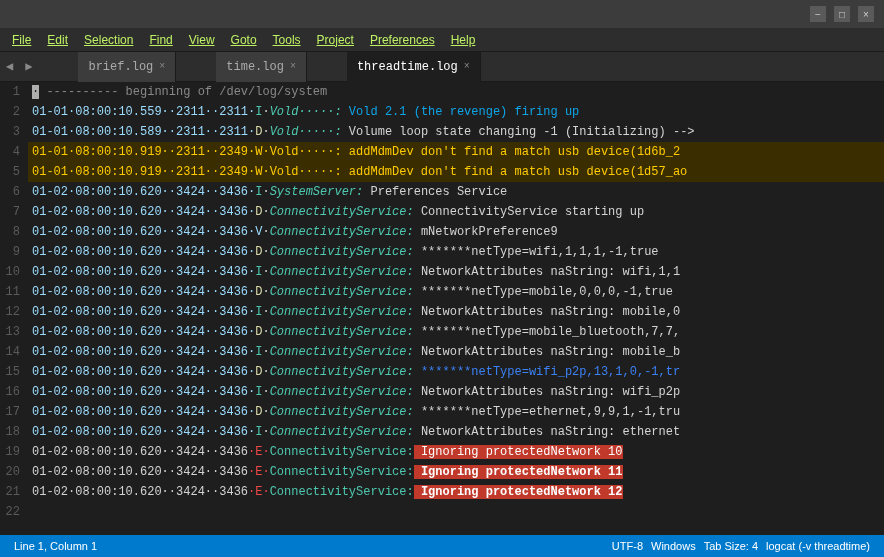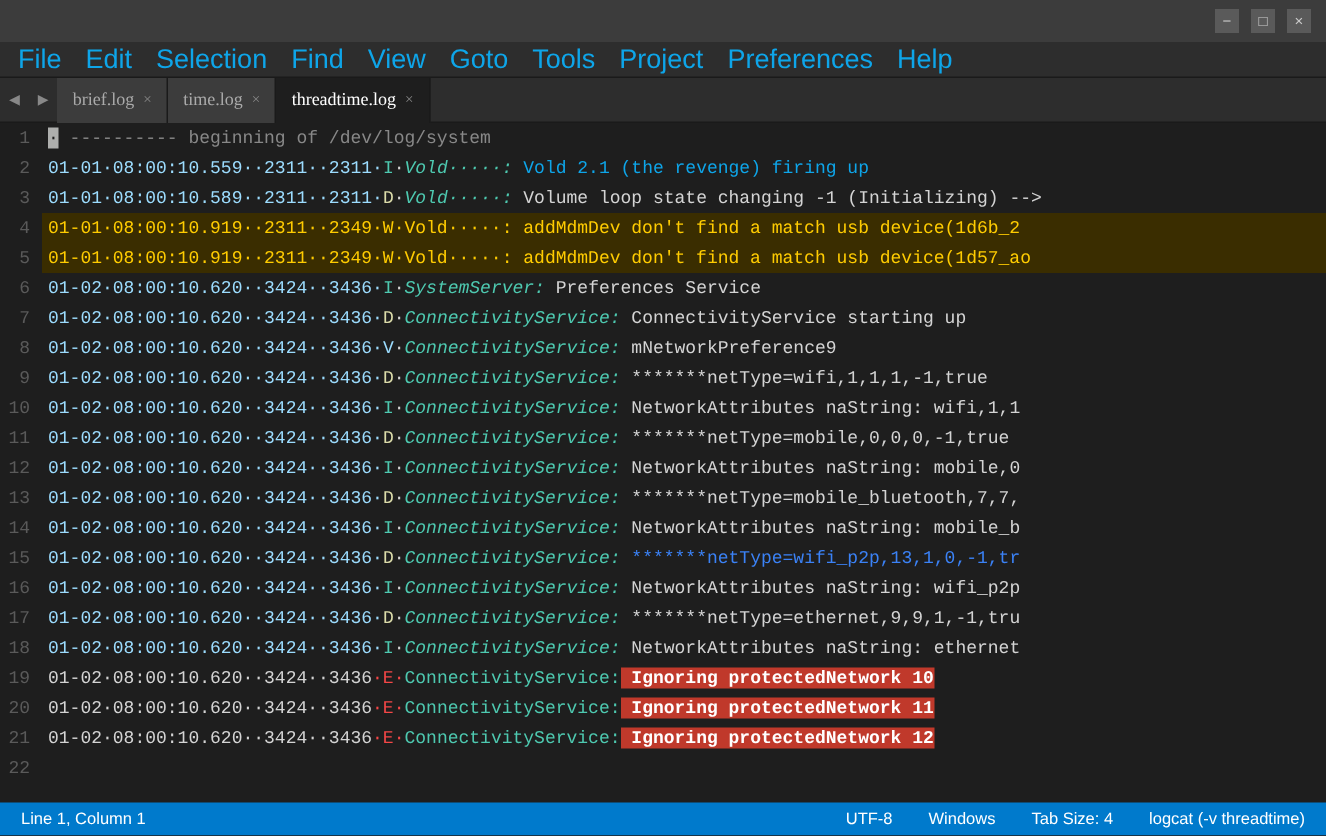--- a/index.html
+++ b/index.html
@@ -47,25 +47,26 @@
     
     #menu-bar {
       background: #2d2d2d;
       display: flex;
       align-items: center;
       height: 24px;
       padding: 0 4px;
       border-bottom: 1px solid #1a1a1a;
     }
     .menu-item {
-      color: #0ea5e9;
+      color: #bef264;
       padding: 2px 8px;
-      font-size: 18px;
+      font-size: 12px;
       font-family: Arial, sans-serif;
       cursor: pointer;
+      text-decoration: underline;
     }
     
     #tab-bar {
       background: #2d2d2d;
       display: flex;
       align-items: center;
       height: 30px;
       border-bottom: 1px solid #1a1a1a;
     }
     .tab-arrow {
@@ -76,23 +77,24 @@
     }
     .tab {
       background: #3c3c3c;
       color: #aaaaaa;
       padding: 0 10px;
       height: 30px;
       display: flex;
       align-items: center;
       gap: 6px;
       font-size: 12px;
-      font-family: Liberation Serif, serif;
+      font-family: Liberation Mono, monospace;
       cursor: pointer;
       border-right: 1px solid #1a1a1a;
+      margin-left: 40px;
     }
     .tab.active {
       background: #1e1e1e;
       color: #ffffff;
     }
     .tab-close {
       color: #888;
       font-size: 10px;
       cursor: pointer;
     }
@@ -138,21 +140,21 @@
       color: #ffffff;
       height: 22px;
       display: flex;
       align-items: center;
       justify-content: space-between;
       padding: 0 10px;
       font-size: 11px;
       font-family: Arial, sans-serif;
     }
     .status-left { display: flex; gap: 0; }
-    .status-right { display: flex; gap: 16px; }
+    .status-right { display: flex; }
     .status-item { padding: 0 4px; }
   </style>
 </head>
 <body>
 
 <div id="title-bar">
   <div style="width:80px;"></div>
   <div id="title-bar-controls">
     <button class="title-btn">−</button>
     <button class="title-btn">□</button>
@@ -261,21 +263,21 @@
           <tr class="line-row">
             <td class="line-num">17</td>
             <td class="line-content"><span style="color: rgb(156, 220, 254);">01-02·08:00:10.620··3424··3436·</span><span style="color: rgb(220, 220, 170);">D</span><span style="color: rgb(212, 212, 212);">·</span><span style="color: rgb(78, 201, 176); font-style: italic;">ConnectivityService:</span><span style="color: rgb(212, 212, 212);"> *******netType=ethernet,9,9,1,-1,tru</span></td>
           </tr>
           <tr class="line-row">
             <td class="line-num">18</td>
             <td class="line-content"><span style="color: rgb(156, 220, 254);">01-02·08:00:10.620··3424··3436·</span><span style="color: rgb(78, 201, 176);">I</span><span style="color: rgb(212, 212, 212);">·</span><span style="color: rgb(78, 201, 176); font-style: italic;">ConnectivityService:</span><span style="color: rgb(212, 212, 212);"> NetworkAttributes naString: ethernet</span></td>
           </tr>
           <tr class="line-row">
             <td class="line-num">19</td>
-            <td class="line-content"><span style="color: rgb(212, 212, 212);">01-02·08:00:10.620··3424··3436</span><span style="color: rgb(244, 71, 71);">·E·</span><span style="color: rgb(78, 201, 176);">ConnectivityService:</span><span style="background: rgb(192, 57, 43); color: rgb(255, 255, 255); font-weight: bold;"> Ignoring protectedNetwork 10</span></td>
+            <td class="line-content"><span style="color: rgb(212, 212, 212);">01-02·08:00:10.620··3424··3436</span><span style="color: rgb(244, 71, 71);">·E·</span><span style="color: rgb(78, 201, 176);">ConnectivityService:</span><span style="background: rgb(192, 57, 43); color: rgb(255, 255, 255); font-weight: normal;"> Ignoring protectedNetwork 10</span></td>
           </tr>
           <tr class="line-row">
             <td class="line-num">20</td>
             <td class="line-content"><span style="color: rgb(212, 212, 212);">01-02·08:00:10.620··3424··3436</span><span style="color: rgb(244, 71, 71);">·E·</span><span style="color: rgb(78, 201, 176);">ConnectivityService:</span><span style="background: rgb(192, 57, 43); color: rgb(255, 255, 255); font-weight: bold;"> Ignoring protectedNetwork 11</span></td>
           </tr>
           <tr class="line-row">
             <td class="line-num">21</td>
             <td class="line-content"><span style="color: rgb(212, 212, 212);">01-02·08:00:10.620··3424··3436</span><span style="color: rgb(244, 71, 71);">·E·</span><span style="color: rgb(78, 201, 176);">ConnectivityService:</span><span style="background: rgb(192, 57, 43); color: rgb(255, 255, 255); font-weight: bold;"> Ignoring protectedNetwork 12</span></td>
           </tr>
           <tr class="line-row">

